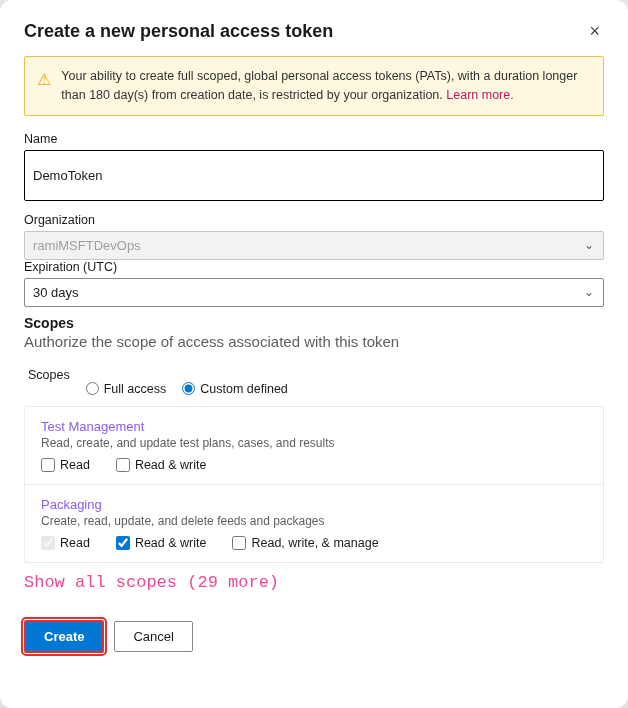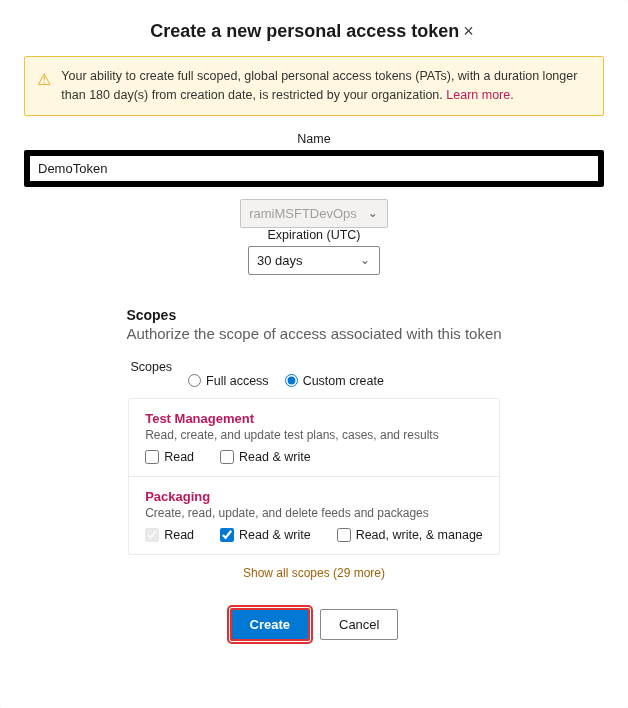--- a/index.html
+++ b/index.html
@@ -10,26 +10,25 @@
       display: flex;
       align-items: center;
       justify-content: center;
       min-height: 100vh;
     }
     .dialog {
       background: #fff;
       width: 628px;
       min-height: 708px;
       box-shadow: 0 4px 24px rgba(0,0,0,0.18);
-      border-radius: 1px;
+      border-radius: 12px;
       display: flex;
       flex-direction: column;
       padding: 20px 24px 20px 24px;
       position: relative;
-      align-items: center;
     }
     .dialog-header {
       display: flex;
       align-items: center;
       justify-content: space-between;
       margin-bottom: 14px;
     }
     .dialog-title {
       font-size: 18px;
       font-weight: 600;
@@ -67,23 +66,23 @@
       text-decoration: none;
     }
     .field-label {
       font-size: 12.5px;
       color: #1a1a1a;
       margin-bottom: 4px;
       font-weight: 400;
     }
     .text-input {
       width: 100%;
-      border: 6px solid #000000;
-      border-radius: 2px;
-      padding: 5px 8px;
+      border: 1px solid #000000;
+      border-radius: 2px;
+      padding: 17px 8px;
       font-size: 13px;
       color: #1a1a1a;
       outline: none;
       margin-bottom: 12px;
     }
     .select-wrapper {
       position: relative;
     }
     .select-input {
       width: 100%;
@@ -101,21 +100,21 @@
       right: 10px;
       top: 50%;
       transform: translateY(-50%);
       color: #605e5c;
       font-size: 12px;
       pointer-events: none;
     }
     .expiration-row {
       display: flex;
       gap: 10px;
-      margin-bottom: 32px;
+      margin-bottom: 8px;
       text-decoration: underline;
     }
     .expiration-dropdown-wrapper {
       position: relative;
       flex: 1;
     }
     .expiration-dropdown {
       width: 100%;
       border: 1px solid #8a8886;
       border-radius: 2px;
@@ -176,22 +175,22 @@
       gap: 5px;
       font-size: 12.5px;
       color: #1a1a1a;
       margin-top: 24px;
     }
     .radio-item input[type="radio"] {
       accent-color: #0078d4;
     }
     .scope-section-title {
       font-size: 13px;
-      font-weight: 700;
-      color: #be185d;
+      font-weight: 400;
+      color: #8b5cf6;
       margin-bottom: 2px;
     }
     .scope-section-desc {
       font-size: 12px;
       color: #605e5c;
       margin-bottom: 8px;
     }
     .scope-checkboxes {
       display: flex;
       align-items: center;
@@ -210,27 +209,28 @@
       height: 14px;
     }
     .scope-block {
       padding: 12px 16px 12px 16px;
       border-bottom: 1px solid #edebe9;
     }
     .scope-block:last-child {
       border-bottom: none;
     }
     .show-scopes-link {
-      color: #a16207;
+      color: #ec4899;
       text-decoration: none;
-      font-size: 12px;
+      font-size: 17px;
       cursor: pointer;
       background: none;
       border: none;
       padding: 0;
+      font-family: Liberation Mono, monospace;
     }
     .footer {
       display: flex;
       align-items: center;
       gap: 10px;
       margin-top: 14px;
     }
     .btn-create {
       background: #0078d4;
       color: #fff;
@@ -282,20 +282,21 @@
     <span class="warning-icon">⚠</span>
     <span class="warning-text">
       <span>Your ability to create full scoped, global personal access tokens (PATs), with a duration longer than 180 day(s) from creation date, is restricted by your organization.</span>
       <a href="#">Learn more.</a>
     </span>
   </div>
 
   <label class="field-label">Name</label>
   <input class="text-input" type="text" value="DemoToken" style="">
 
+  <label class="field-label">Organization</label>
   <div class="select-wrapper">
     <div class="select-input">ramiMSFTDevOps</div>
     <span class="select-chevron">⌄</span>
   </div>
 
   <label class="field-label">Expiration (UTC)</label>
   <div class="expiration-row">
     <div class="expiration-dropdown-wrapper">
       <select class="expiration-dropdown">
         <option>30 days</option>
@@ -313,21 +314,21 @@
     <div class="section-title">Scopes</div>
     <div class="section-desc">Authorize the scope of access associated with this token</div>
     <div class="radio-group">
       <span class="scopes-label">Scopes</span>
       <label class="radio-item">
         <input type="radio" name="scope_type" style="">
         <span>Full access</span>
       </label>
       <label class="radio-item">
         <input type="radio" name="scope_type" checked="" style="">
-        <span>Custom create</span>
+        <span>Custom defined</span>
       </label>
     </div>
   </div>
 
   <div class="scopes-scroll-outer">
     <div class="scopes-scroll-inner">
 
       <div class="scope-block">
         <div class="scope-section-title">Test Management</div>
         <div class="scope-section-desc">Read, create, and update test plans, cases, and results</div>

